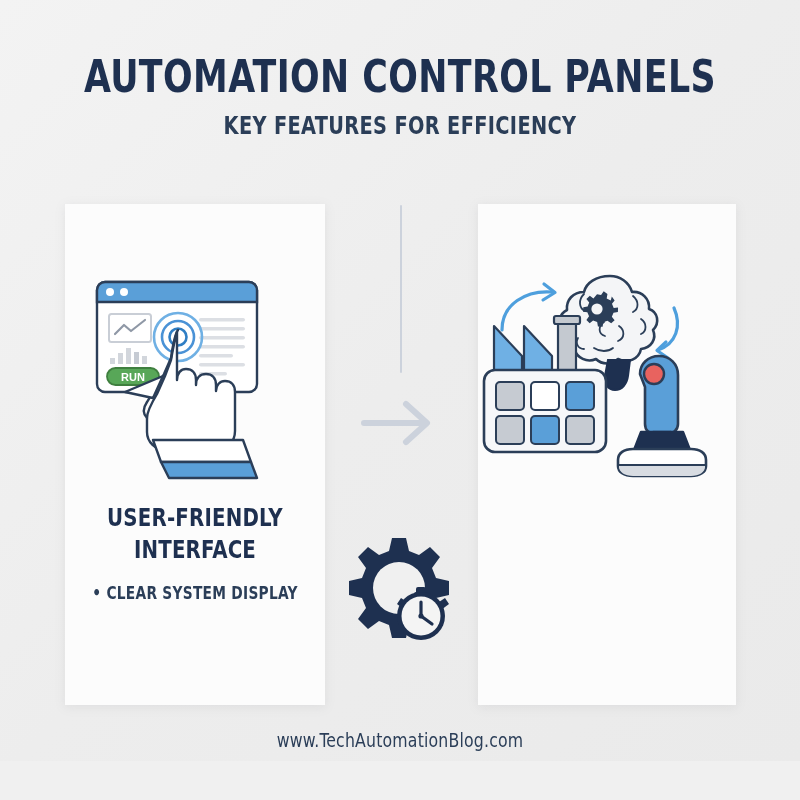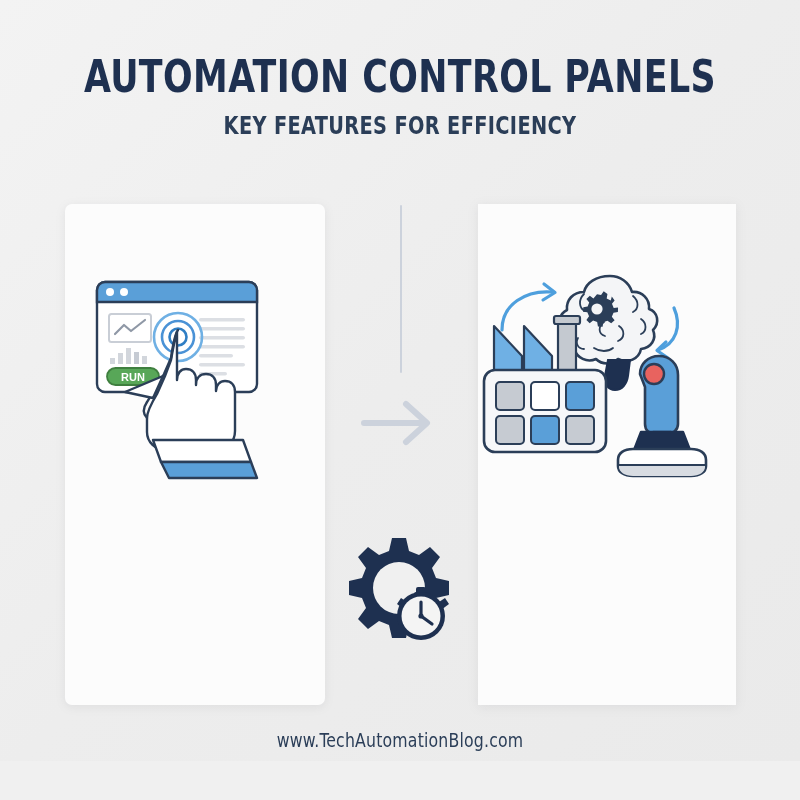--- a/index.html
+++ b/index.html
@@ -32,21 +32,21 @@
     transform: scaleX(0.86); transform-origin: center;
     white-space: nowrap;
   }
 
   
   .card {
     position: absolute; top: 204px; height: 501px;
     background: #fcfcfc;
     box-shadow: 0 2px 10px rgba(120,125,135,0.13);
   }
-  .card-left  { left: 65px;  width: 260px; border-radius: 7px; }
+  .card-left  { left: 65px;  width: 260px; }
   .card-right { left: 478px; width: 258px; }
 
   .illus-wrap {
     position: absolute; top: 60px; left: 0; width: 100%; height: 215px;
   }
   .card-text {
     position: absolute; top: 298px; left: 0; width: 100%; text-align: center;
     padding: 0 14px;
   }
   .feature-title {
@@ -162,20 +162,27 @@
 
           <path d="M60 128 L98 112 L88 134 Z" fill="#ffffff" stroke="#2b3e58" stroke-width="2.4" stroke-linejoin="round"></path>
 
           <path d="M88 176 L178 176 L186 198 L96 198 Z" fill="#ffffff" stroke="#2b3e58" stroke-width="2.4" stroke-linejoin="round"></path>
 
           <path d="M96 198 L186 198 L192 214 L104 214 Z" fill="#5a9fd8" stroke="#2b3e58" stroke-width="2.4" stroke-linejoin="round"></path>
         </g>
       </svg>
     </div>
 
+    <div class="card-text">
+      <div class="feature-title">
+        <div>USER-FRIENDLY</div>
+        <div>INTERFACE</div>
+      </div>
+      <div class="feature-bullet">• CLEAR SYSTEM DISPLAY</div>
+    </div>
   </div>
 
   <div class="card card-right">
 
     <div class="illus-wrap">
       <svg width="258" height="215" viewBox="0 0 258 215">
 
         <g>
           <path d="M24 66 C24 40 48 26 74 28" fill="none" stroke="#4e9fdd" stroke-width="3.2" stroke-linecap="round"></path>
           <path d="M66 20 L77 28.5 L65 36" fill="none" stroke="#4e9fdd" stroke-width="3.2" stroke-linecap="round" stroke-linejoin="round"></path>

